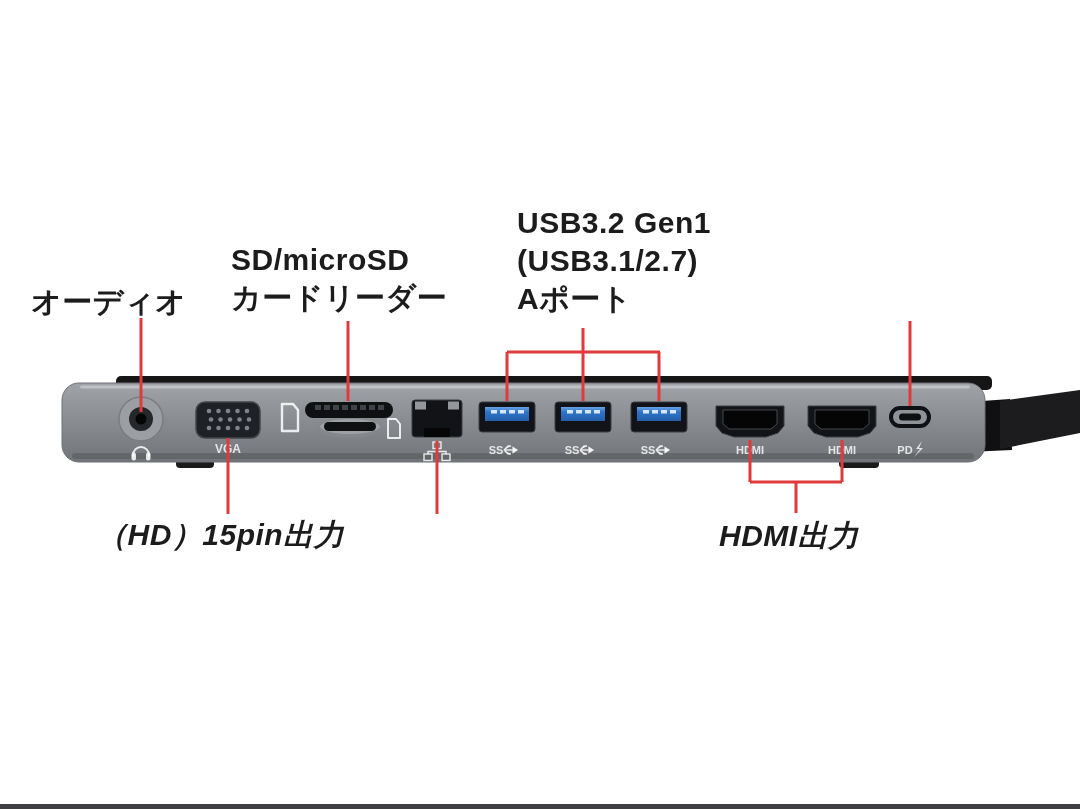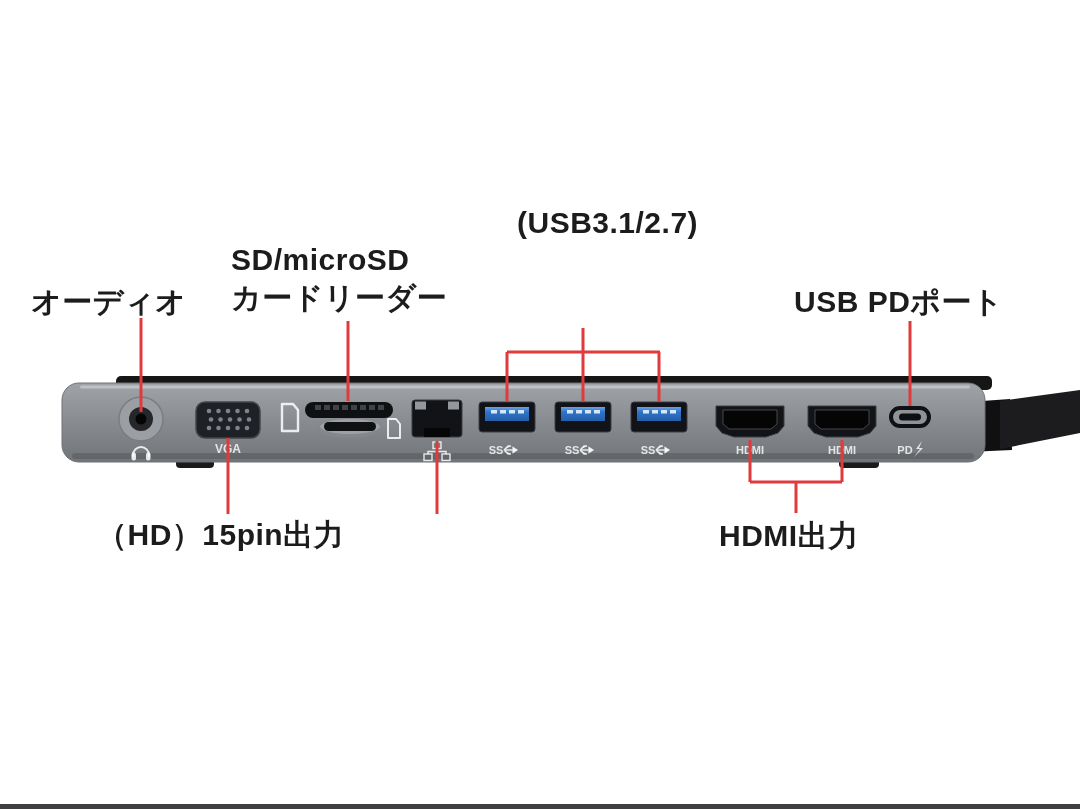--- a/index.html
+++ b/index.html
@@ -211,30 +211,29 @@
   <div class="ann" style="left:31px;top:283px;">
     <div>オーディオ</div>
   </div>
 
   <div class="ann" style="left:231px;top:241px;">
     <div>SD/microSD</div>
     <div>カードリーダー</div>
   </div>
 
   <div class="ann" style="left:517px;top:204px;">
+    <div>USB3.2 Gen1</div>
     <div>(USB3.1/2.7)</div>
-  </div>
-
-  <div class="ann" style="left:794px;top:283px;">
-    <div>USB PDポート</div>
-  </div>
+    <div>Aポート</div>
+  </div>
+
 
   <div class="ann" style="left:106px;top:516px;">
-    <div style="margin-left:-9px;">（HD）15pin出力</div>
-  </div>
-
-
-  <div class="ann" style="left:719px;top:517px;">
+    <div style="margin-left:-9px;font-style:italic;">（HD）15pin出力</div>
+  </div>
+
+
+  <div class="ann" style="left:719px;top:517px;font-style:italic;">
     <div>HDMI出力</div>
   </div>
 
   <div class="bottom-strip"></div>
 </div>
 
 </body></html>

